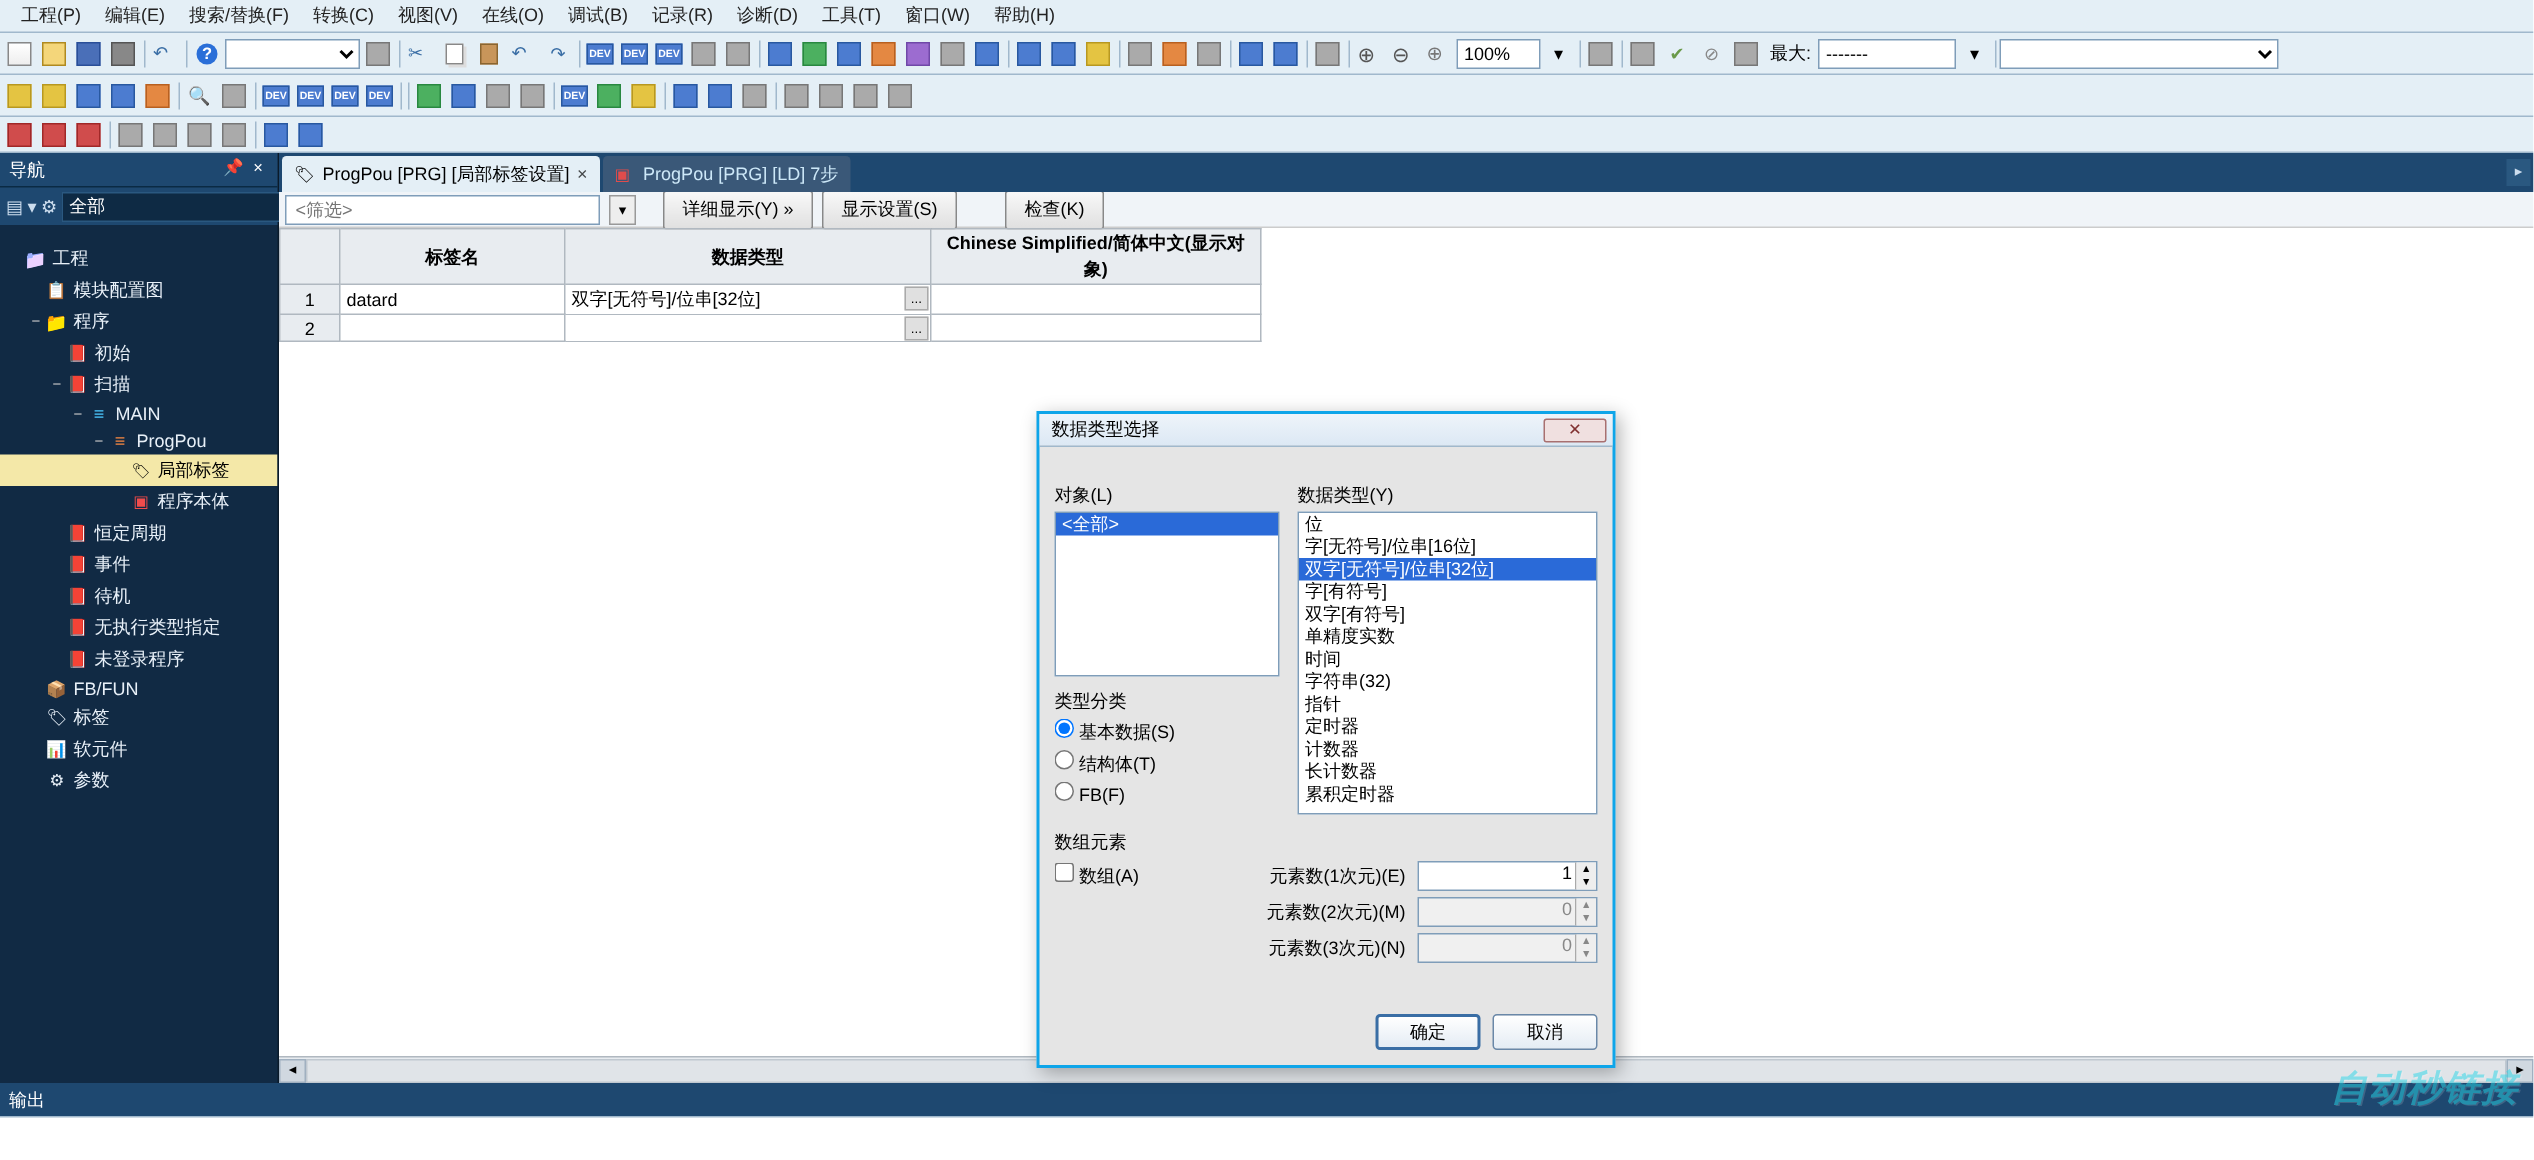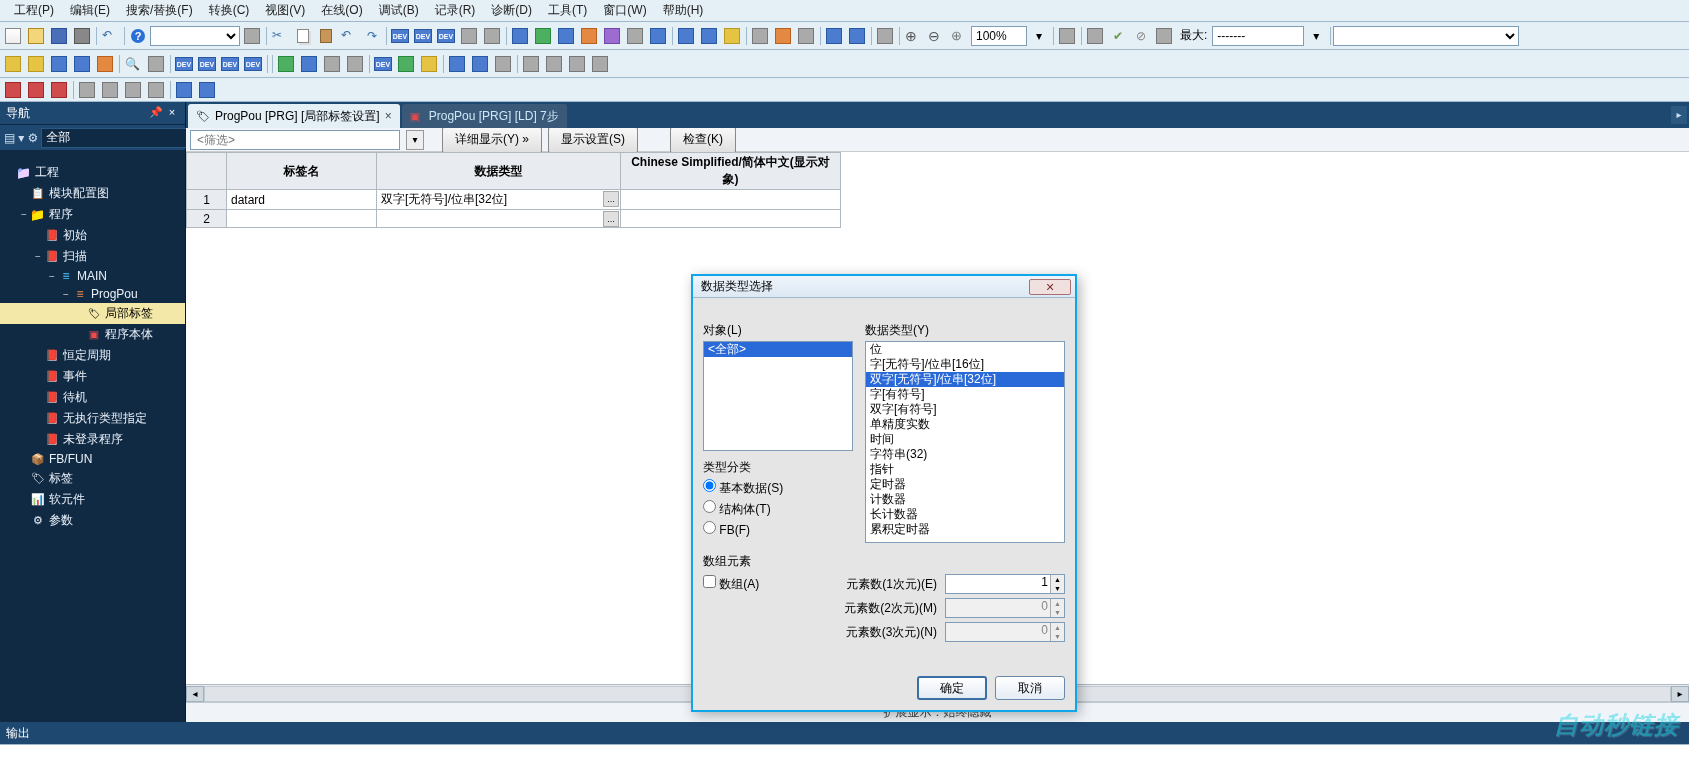--- a/index.html
+++ b/index.html
@@ -791,21 +791,20 @@
             </tr>
           </tbody>
       </table>
     </div>
 
     <div class="hscroll">
       <div class="sbtn">◂</div>
       <div class="strack"></div>
       <div class="sbtn">▸</div>
     </div>
-    <div class="status-row">扩展显示：始终隐藏</div>
   </div>
 </div>
 
 <div class="output-header">
   <span>输出</span>
 </div>
 <div class="output-body"></div>
 
 <div class="dialog">
   <div class="dialog-title">

